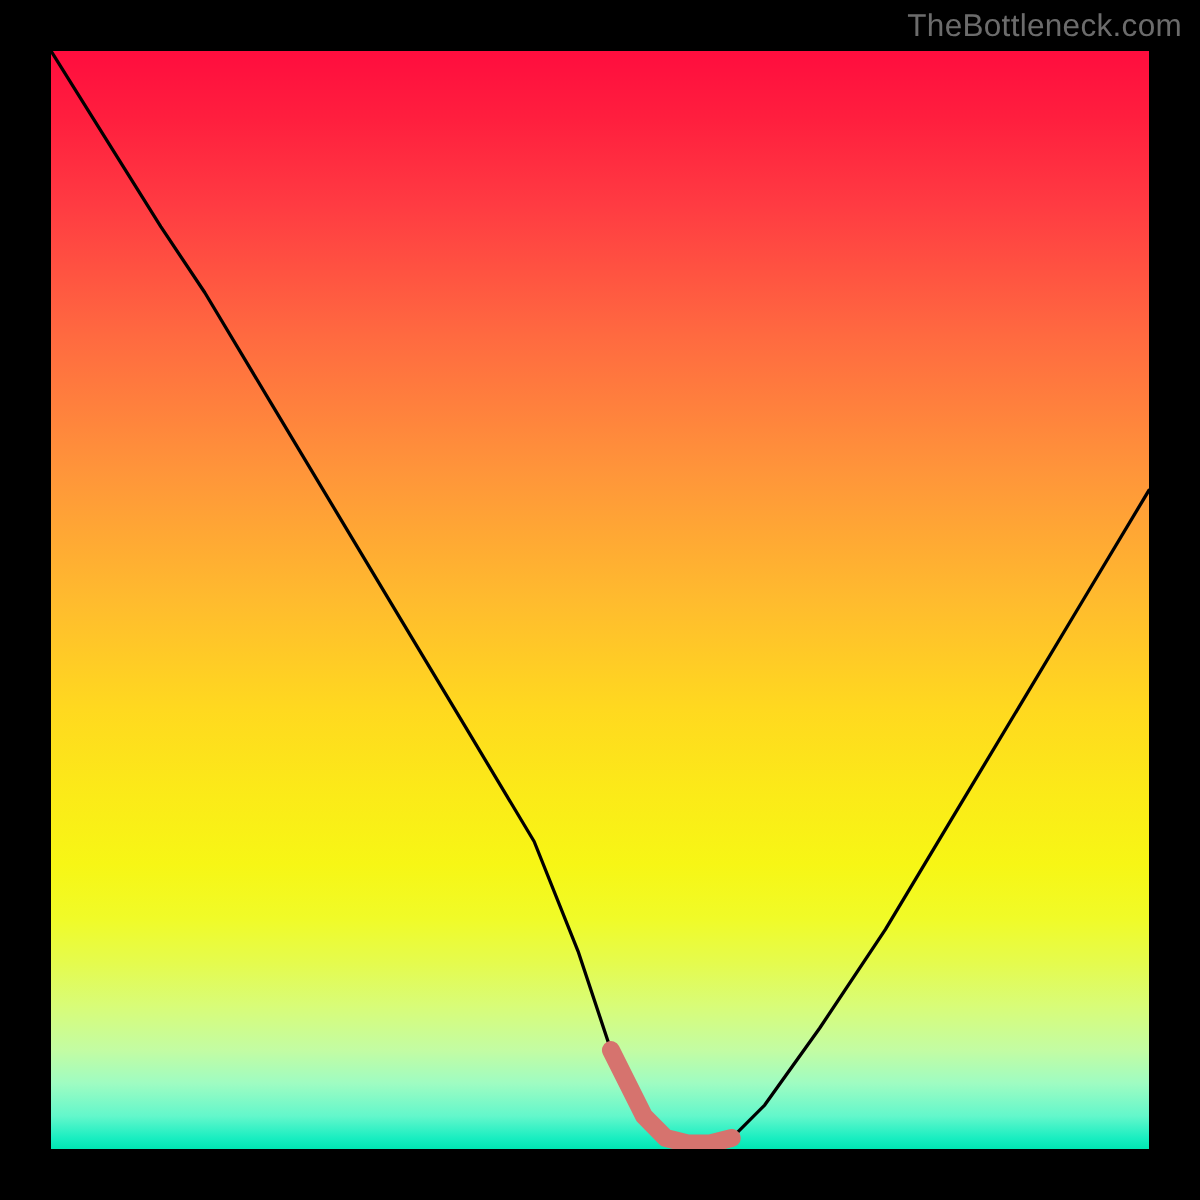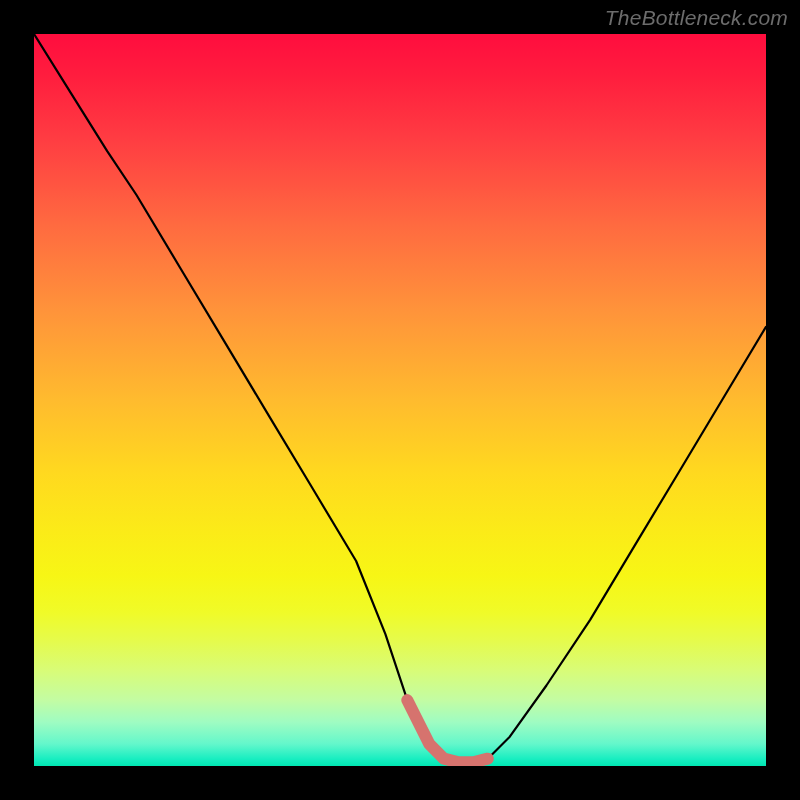--- a/index.html
+++ b/index.html
@@ -9,21 +9,20 @@
     height: 800px;
     overflow: hidden;
     background: #000;
     font-family: Arial, Helvetica, sans-serif;
   }
   .frame {
     position: relative;
     width: 800px;
     height: 800px;
     background: #000;
-    font-style: italic;
   }
   .plot-area {
     position: absolute;
     left: 34px;
     top: 34px;
     width: 732px;
     height: 732px;
     overflow: hidden;
   }
   .gradient {

